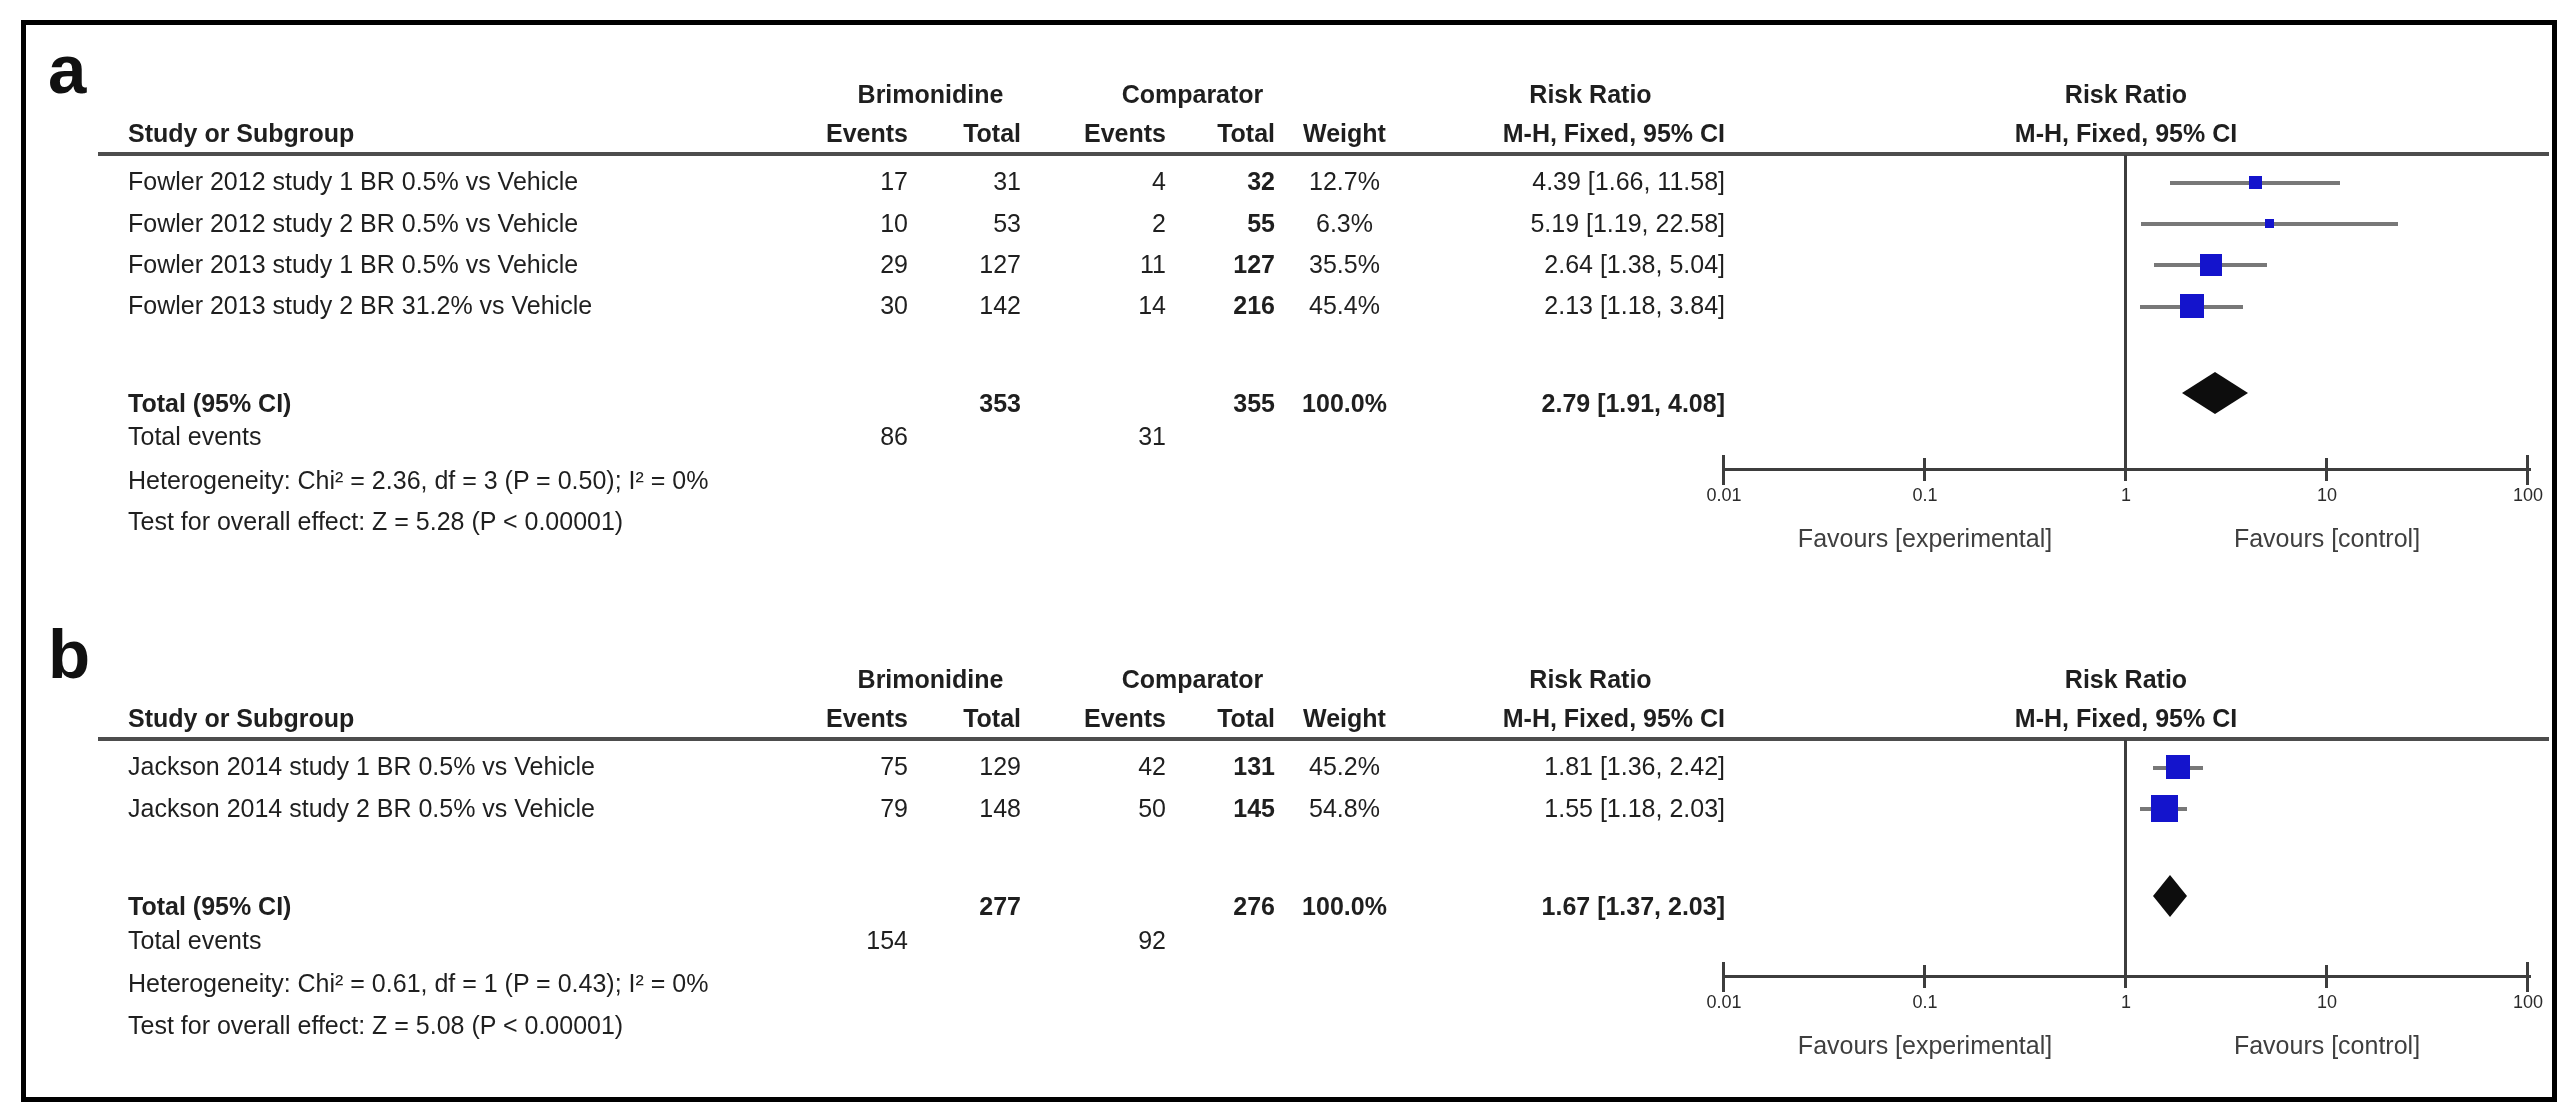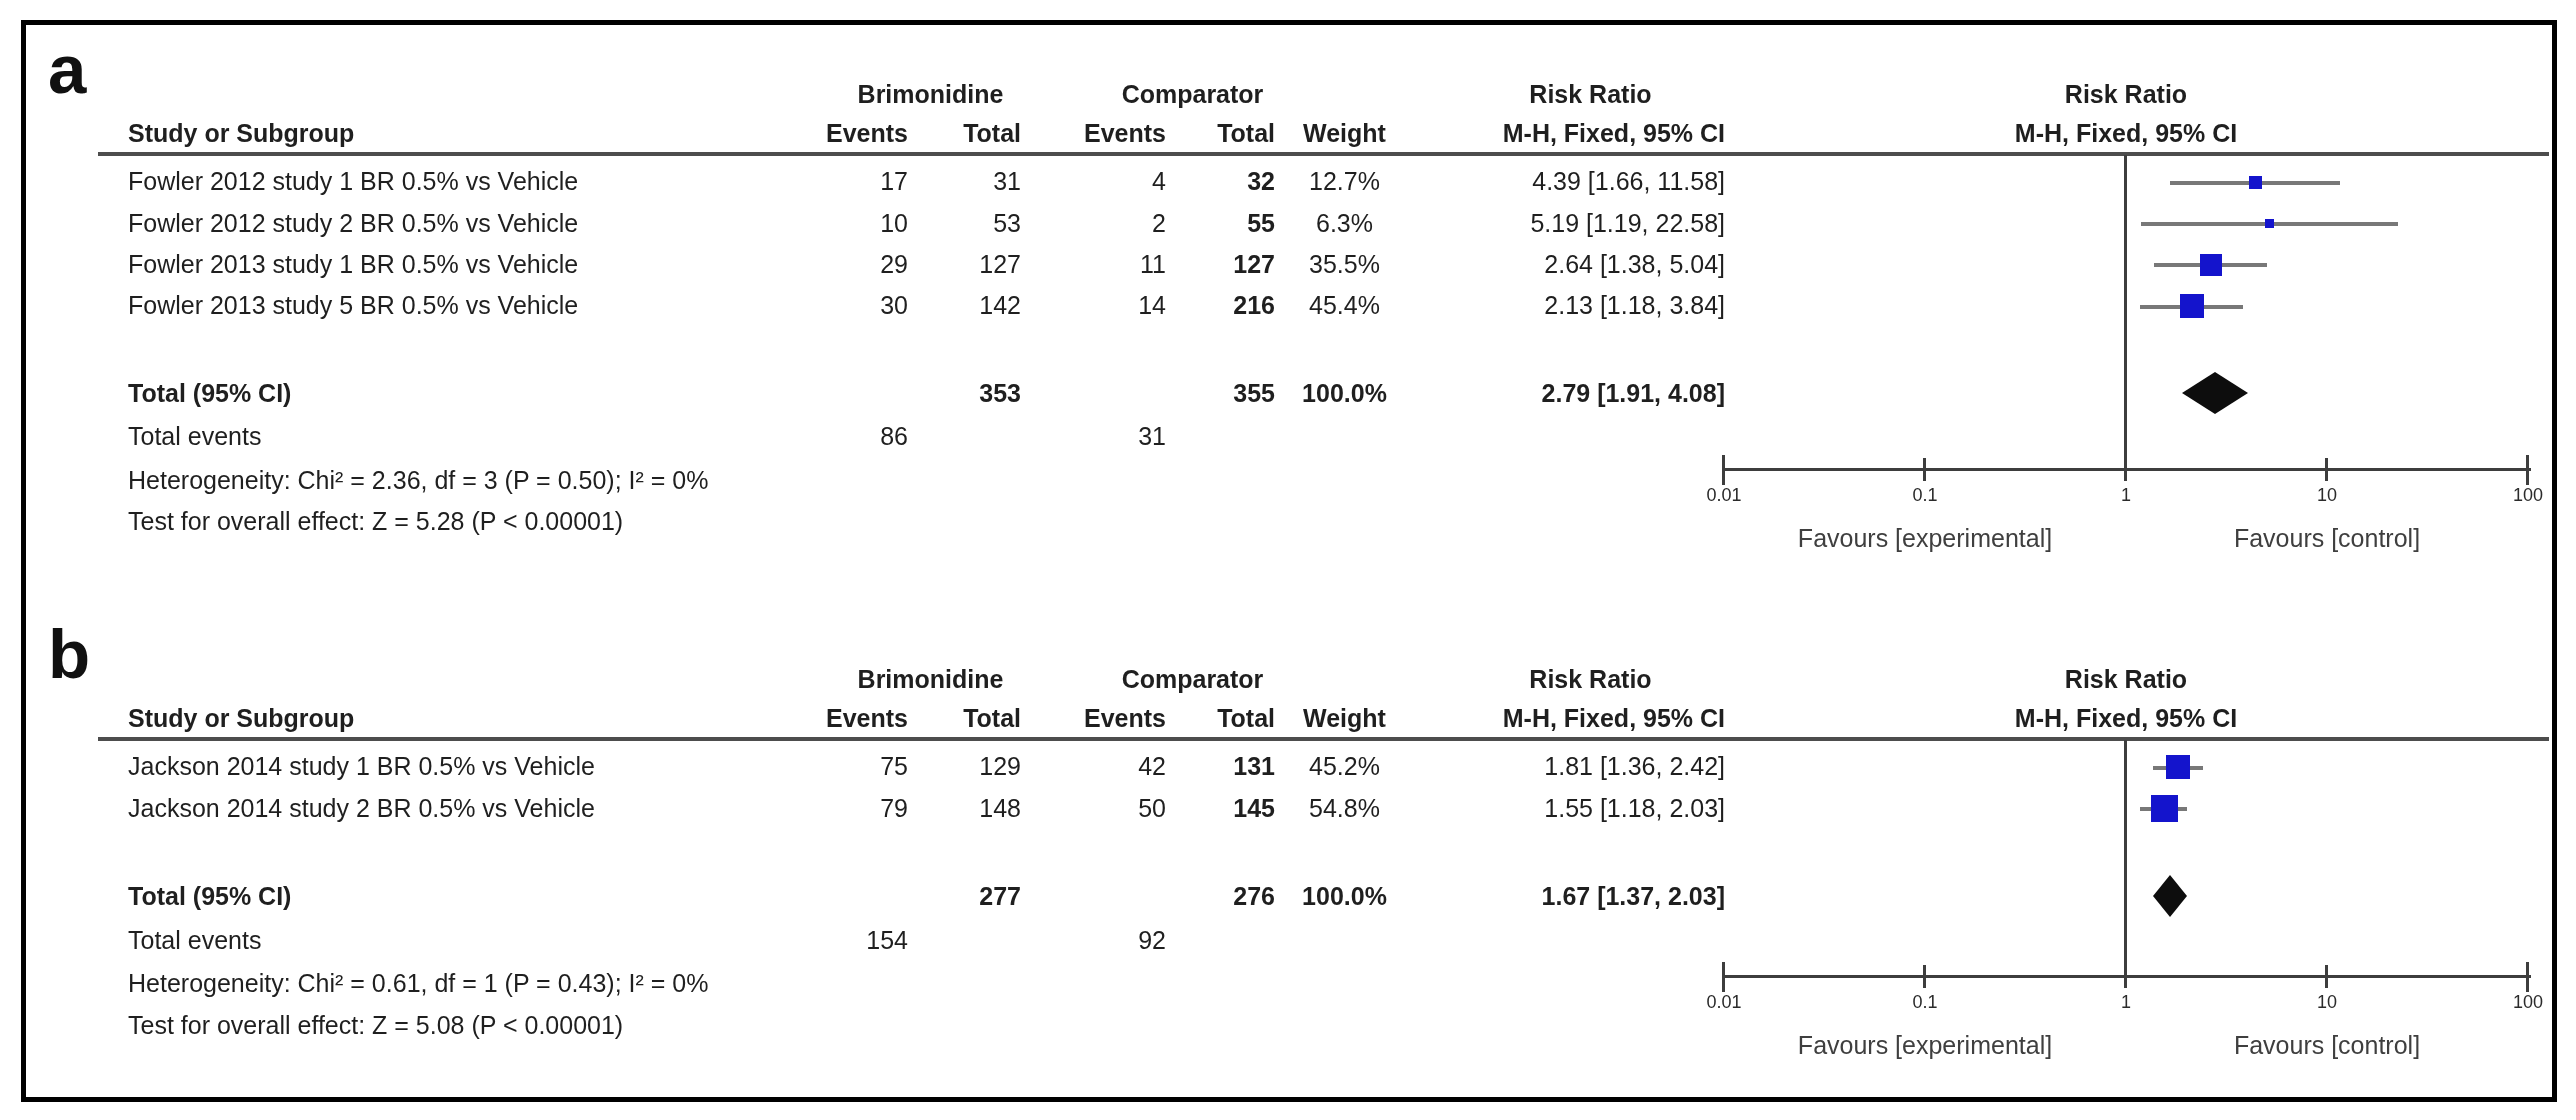--- a/index.html
+++ b/index.html
@@ -2,21 +2,21 @@
 <html style="font-size:12px"><head>
 <meta charset="utf-8">
 <style>
   html,body{margin:0;padding:0;background:#ffffff;}
   body{font-family:"Liberation Sans","DejaVu Sans",sans-serif;}
   #frame{position:relative;width:2576px;height:1121px;background:#fff;overflow:hidden;}
   #border-box{position:absolute;left:21px;top:19.5px;right:19.5px;bottom:19.5px;border:5.3px solid #000;}
   .panel-label{position:absolute;left:48px;font-size:69px;font-weight:bold;color:#111;line-height:1;}
   .row{position:absolute;left:0;top:0;width:2576px;height:41px;}
   .cell{position:absolute;font-size:25px;color:#1f1f1f;white-space:nowrap;line-height:41px;}
-  .bold .cell,.cell.bold{font-weight:bold;}
+  .bold .cell,.cell.bold{font-weight:bold;margin-top:10px;}
   .study{left:128px;width:750px;text-align:left;}
   .ev1{left:758px;width:150px;text-align:right;}
   .tot1{left:908px;width:113px;text-align:right;}
   .ev2{left:1031px;width:135px;text-align:right;}
   .tot2{left:1170px;width:105px;text-align:right;font-weight:bold;}
   .wgt{left:1279px;width:131px;text-align:center;}
   .rr{left:1425px;width:300px;text-align:right;}
   .grp-brim{left:818px;width:225px;text-align:center;font-weight:bold;}
   .grp-comp{left:1080px;width:225px;text-align:center;font-weight:bold;}
   .grp-rr-table{left:1463px;width:255px;text-align:center;font-weight:bold;}
@@ -85,21 +85,21 @@
         <div class="row" style="top: 244px;">
           <span class="cell study">Fowler 2013 study 1 BR 0.5% vs Vehicle</span>
           <span class="cell ev1">29</span>
           <span class="cell tot1">127</span>
           <span class="cell ev2">11</span>
           <span class="cell tot2">127</span>
           <span class="cell wgt">35.5%</span>
           <span class="cell rr">2.64 [1.38, 5.04]</span>
         </div>
         <div class="row" style="top: 285px;">
-          <span class="cell study">Fowler 2013 study 5 BR 0.5% vs Vehicle</span>
+          <span class="cell study">Fowler 2013 study 2 BR 31.2% vs Vehicle</span>
           <span class="cell ev1">30</span>
           <span class="cell tot1">142</span>
           <span class="cell ev2">14</span>
           <span class="cell tot2">216</span>
           <span class="cell wgt">45.4%</span>
           <span class="cell rr">2.13 [1.18, 3.84]</span>
         </div>
       </div>
 
     <div class="row bold" style="top:373px">

